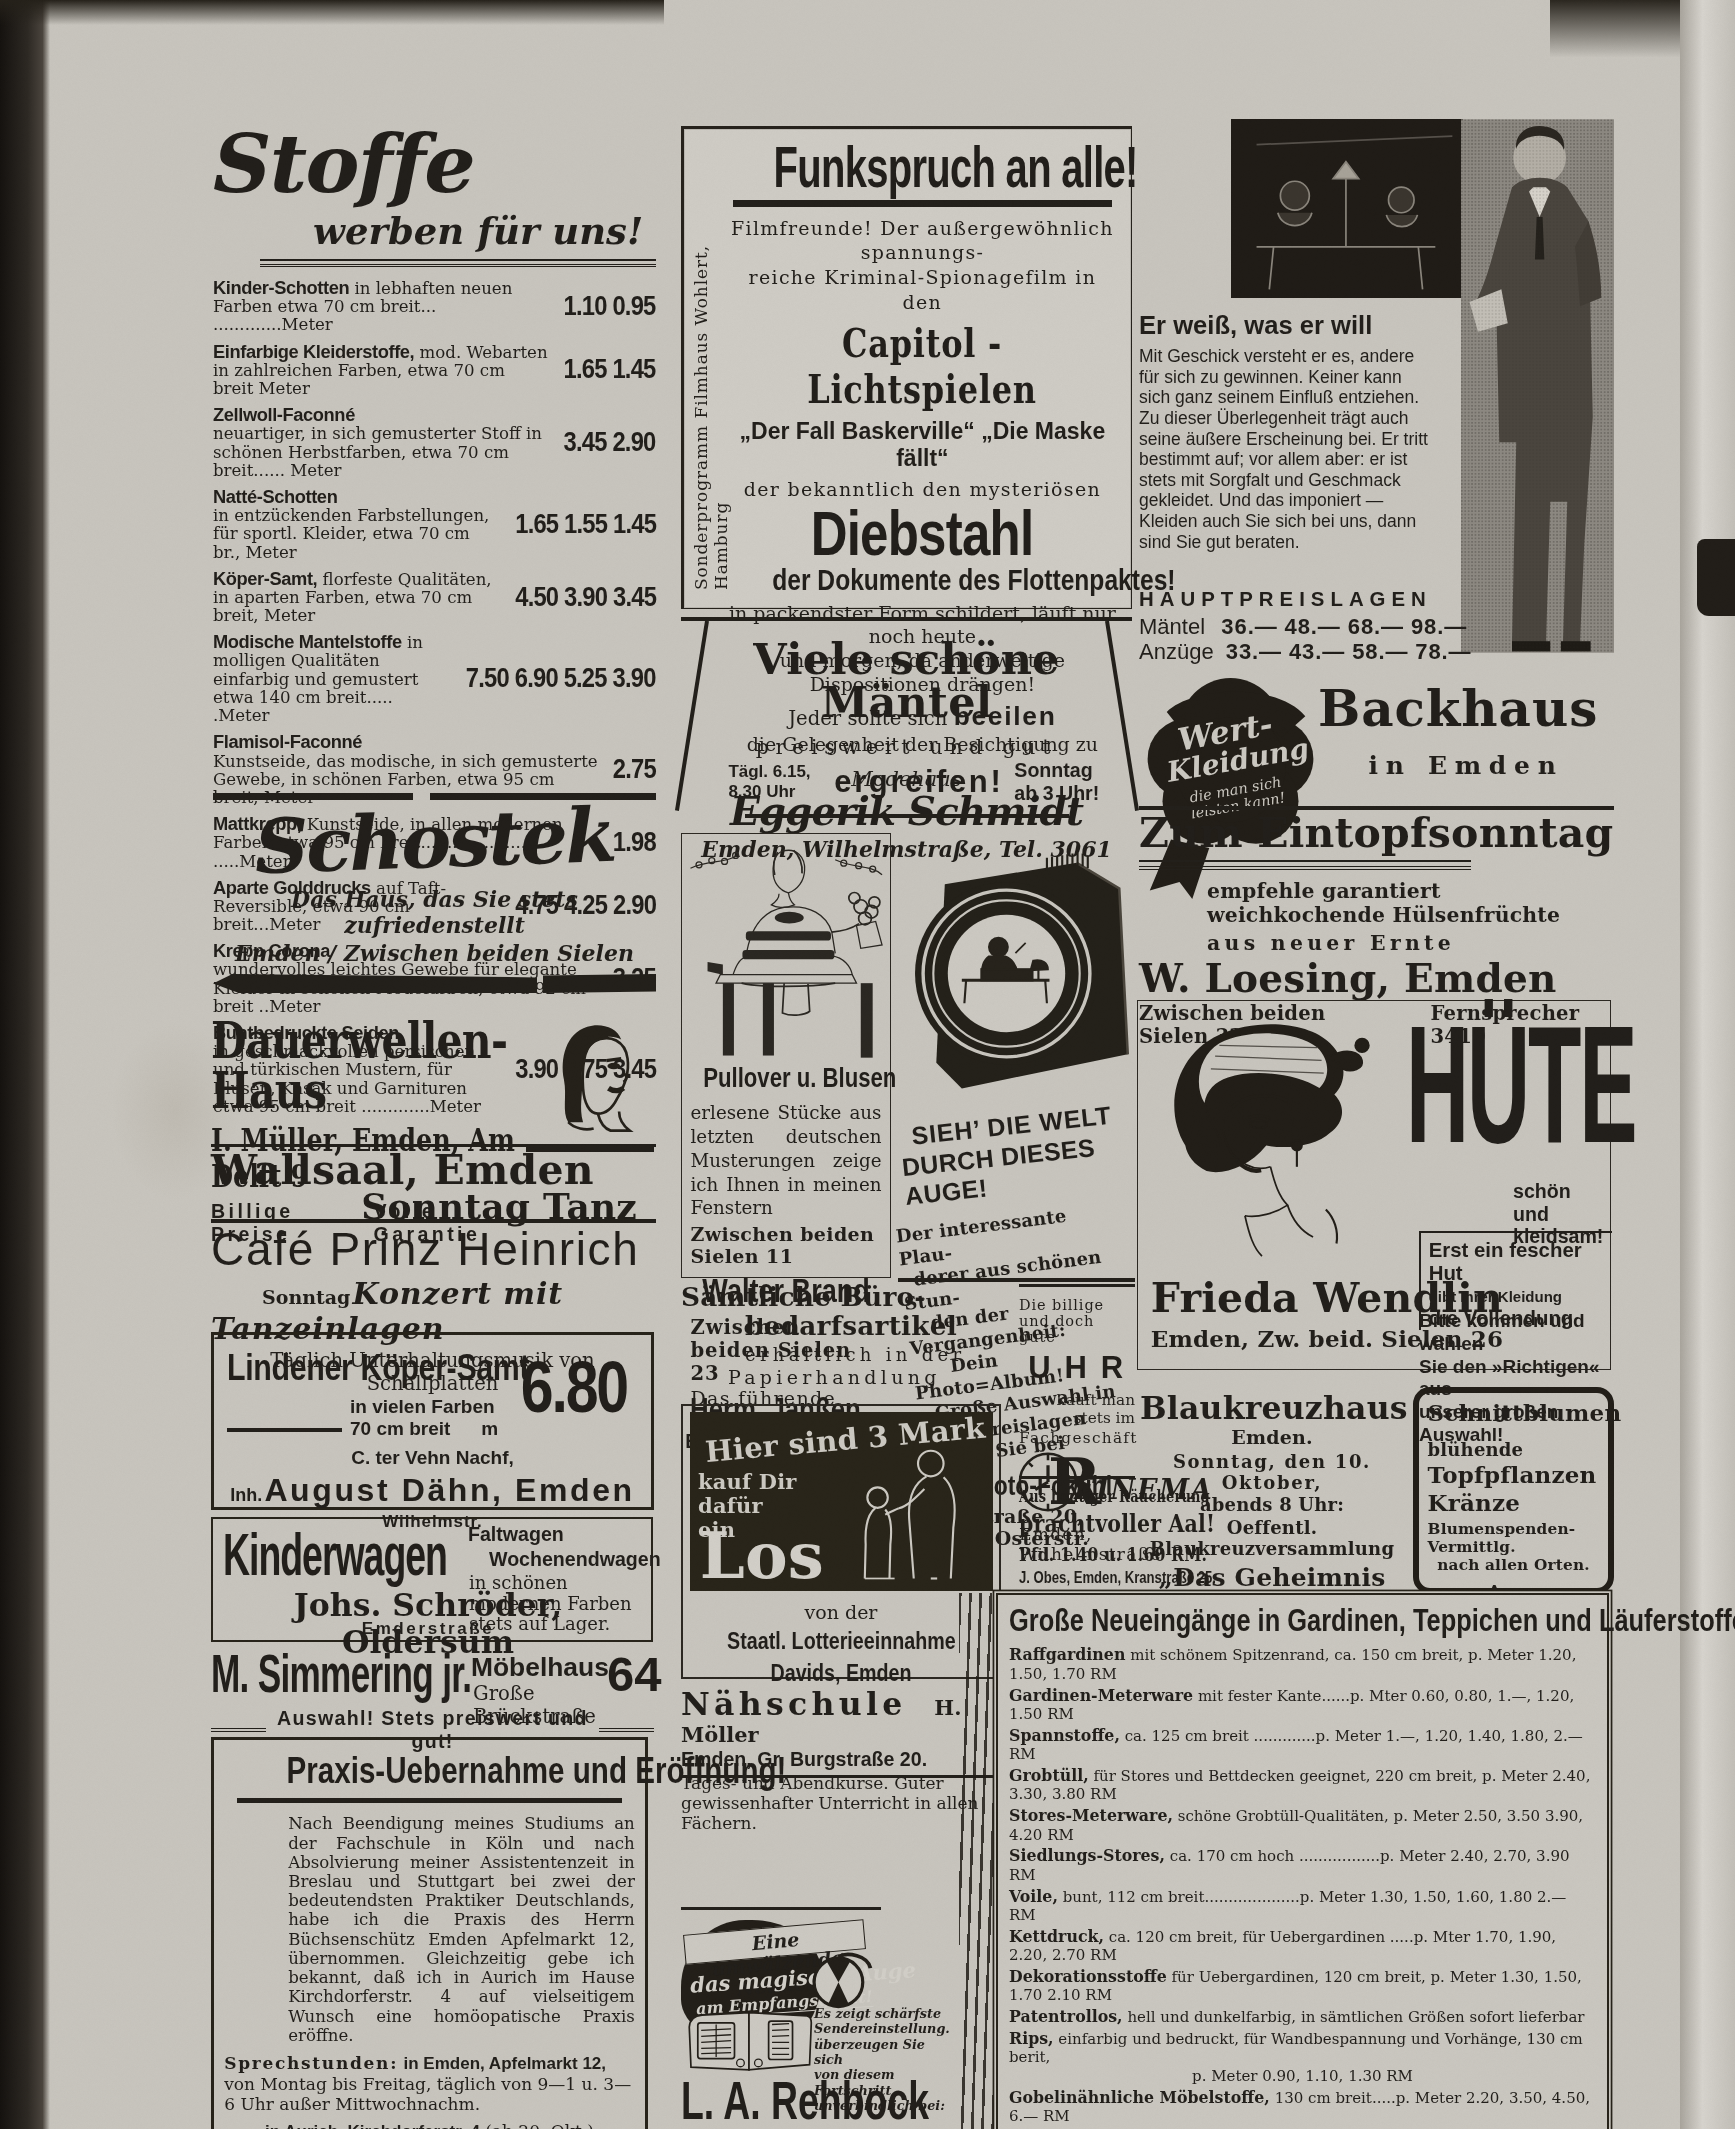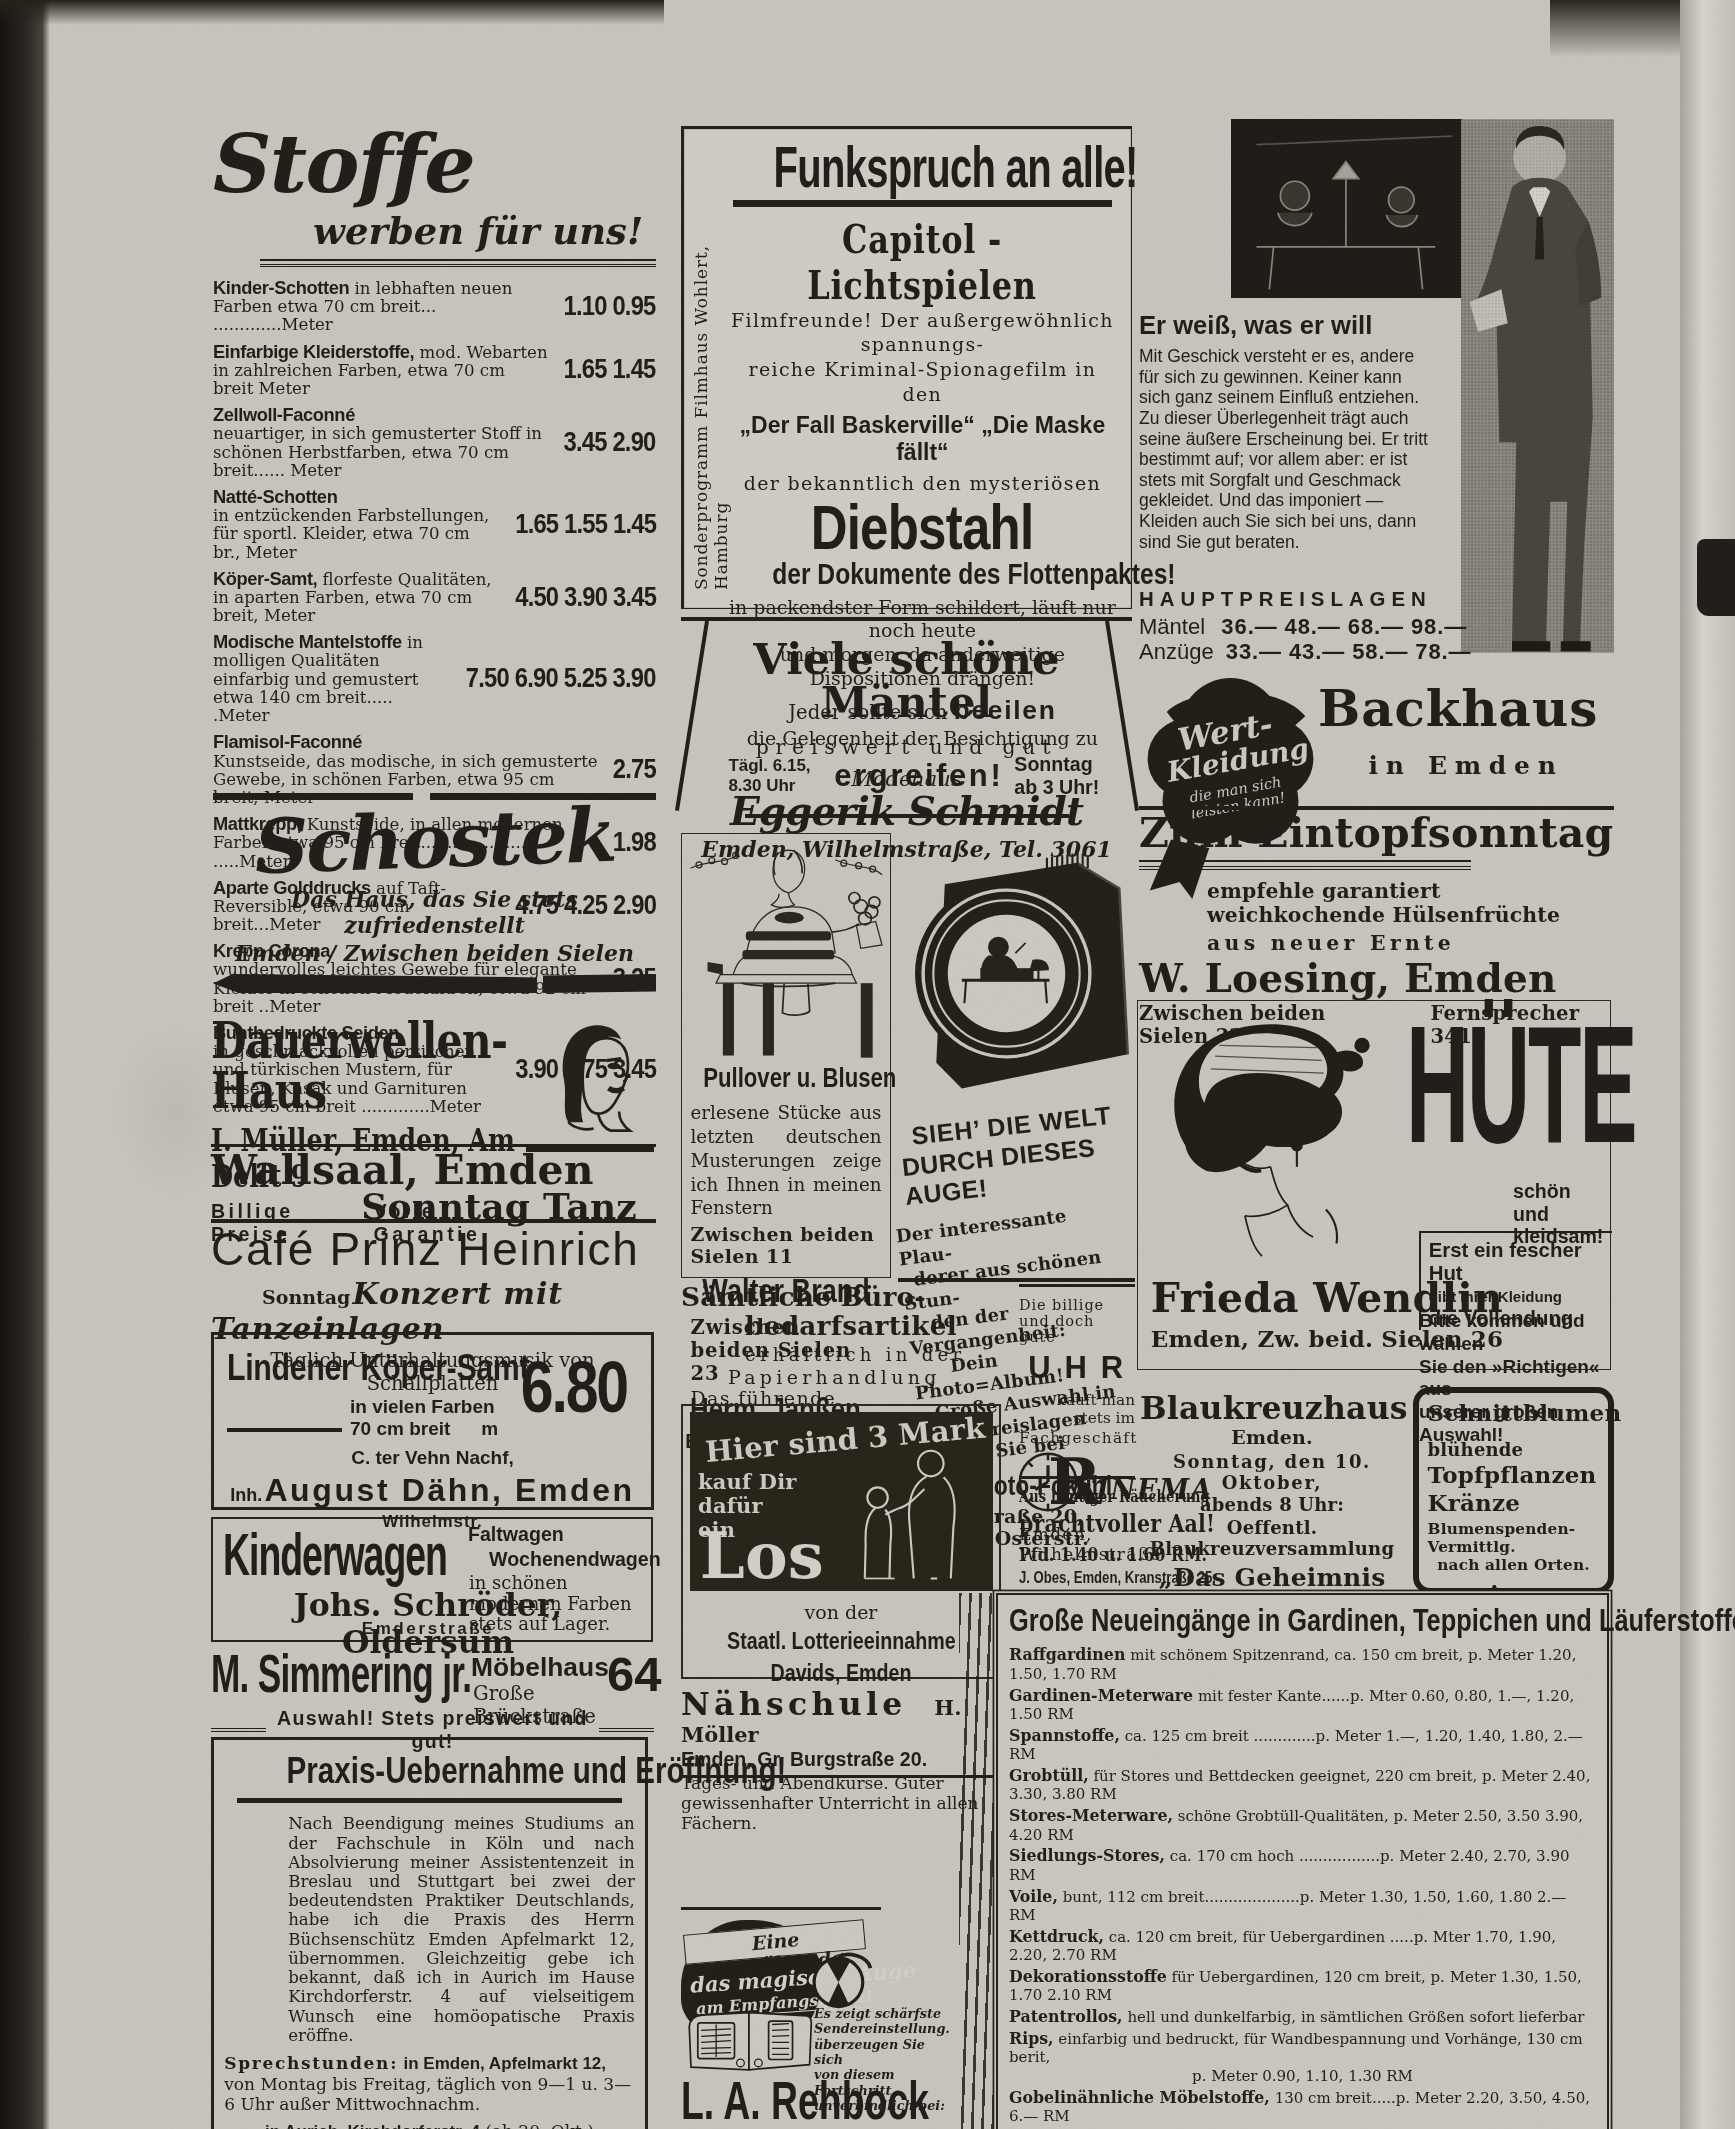--- a/index.html
+++ b/index.html
@@ -196,25 +196,25 @@
     </div>
 
   </div>
 
   <div class="abs" style="left:681px;top:126px;width:451px;height:483px;background:#25211b;padding:3.4px;box-sizing:border-box;">
     <div style="position:relative;width:100%;height:100%;background:#d0cdc6;border:1.3px solid #b9b6af;">
       <div class="vert sf" style="position:absolute;left:6px;top:25.6px;height:434px;font-size:17px;letter-spacing:0.9px;">Sonderprogramm Filmhaus Wohlert, Hamburg</div>
       <div style="position:absolute;left:43px;top:7.7px;width:388px;">
         <div class="ss b ctr" style="font-size:50px;letter-spacing:-0.9px;"><span class="cond" style="transform:scale(.8,1.15);white-space:nowrap;">Funkspruch an alle!</span></div>
         <div class="hr" style="position:static;height:6.8px;margin:4.3px 4.3px 8.5px;"></div>
-        <div class="sf b ctr" style="font-size:39px;margin-top:6px;letter-spacing:0.9px;"><span class="cond">Capitol - Lichtspielen</span></div>
         <div class="sf ctr" style="font-size:19px;letter-spacing:1.3px;line-height:1.3;">
           <span>Filmfreunde! Der außergewöhnlich spannungs-</span><br>
           <span>reiche Kriminal-Spionagefilm in den</span>
         </div>
+        <div class="sf b ctr" style="font-size:39px;margin-top:6px;letter-spacing:0.9px;"><span class="cond">Capitol - Lichtspielen</span></div>
         <div class="ss b ctr" style="font-size:23px;margin-top:6px;">„Der Fall Baskerville“   „Die Maske fällt“</div>
         <div class="sf ctr" style="font-size:19px;letter-spacing:1.3px;margin-top:6px;">der bekanntlich den mysteriösen</div>
         <div class="ss b ctr" style="font-size:60px;line-height:1;margin-top:3.4px;letter-spacing:-0.9px;"><span class="cond" style="transform:scale(.85,1.05);">Diebstahl</span></div>
         <div class="ss b ctr" style="font-size:30px;line-height:1;margin-top:0.9px;"><span class="cond" style="white-space:nowrap;">der Dokumente des Flottenpaktes!</span></div>
         <div class="sf ctr" style="font-size:19px;line-height:1.25;margin-top:6.8px;">
           <span>in packendster Form schildert, läuft nur noch heute</span><br>
           <span>und morgen, da anderweitige Dispositionen drängen!</span>
         </div>
         <div class="ctr" style="margin-top:4.3px;font-size:19.6px;">
           <span class="sf">Jeder sollte sich</span>

